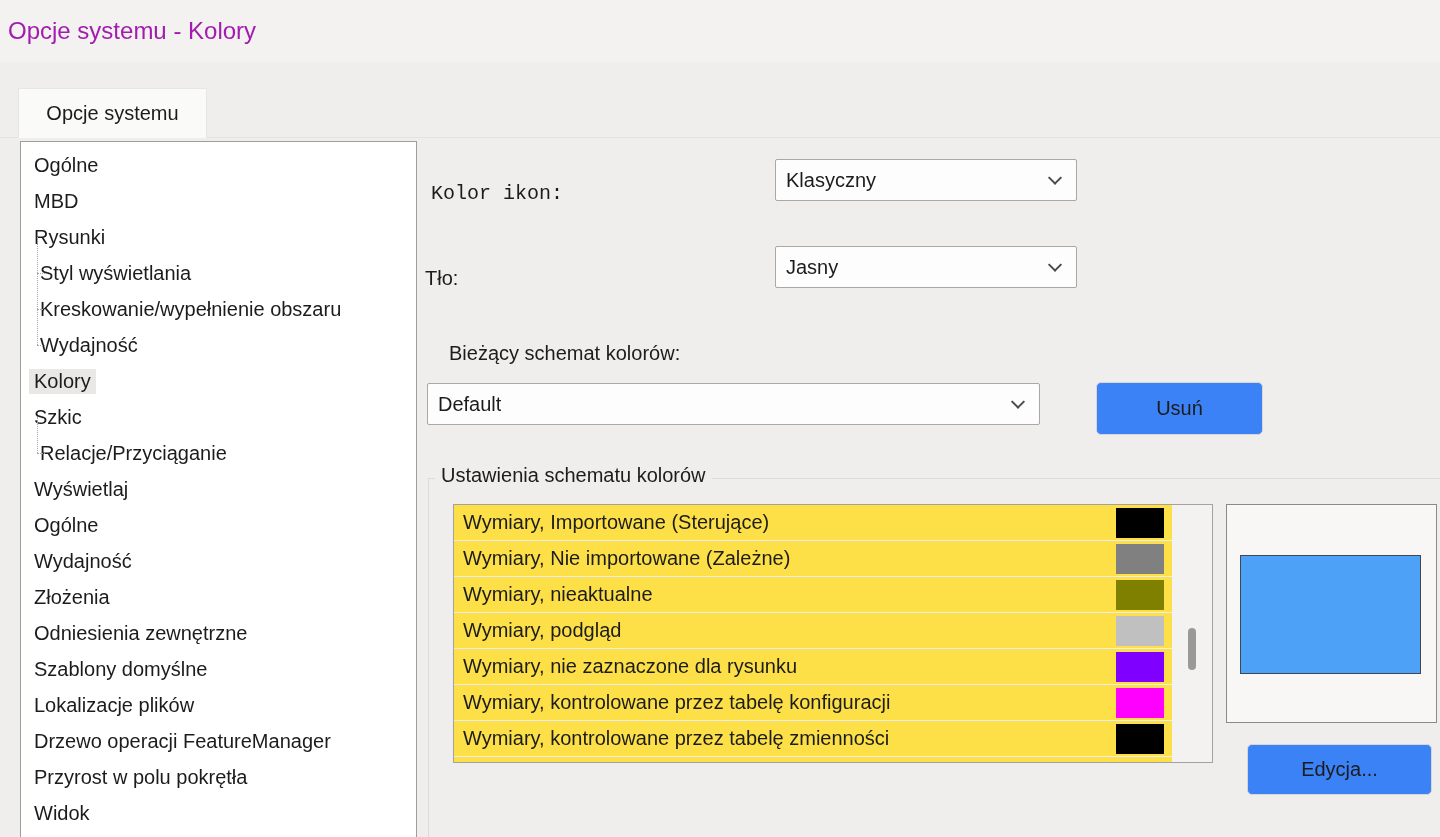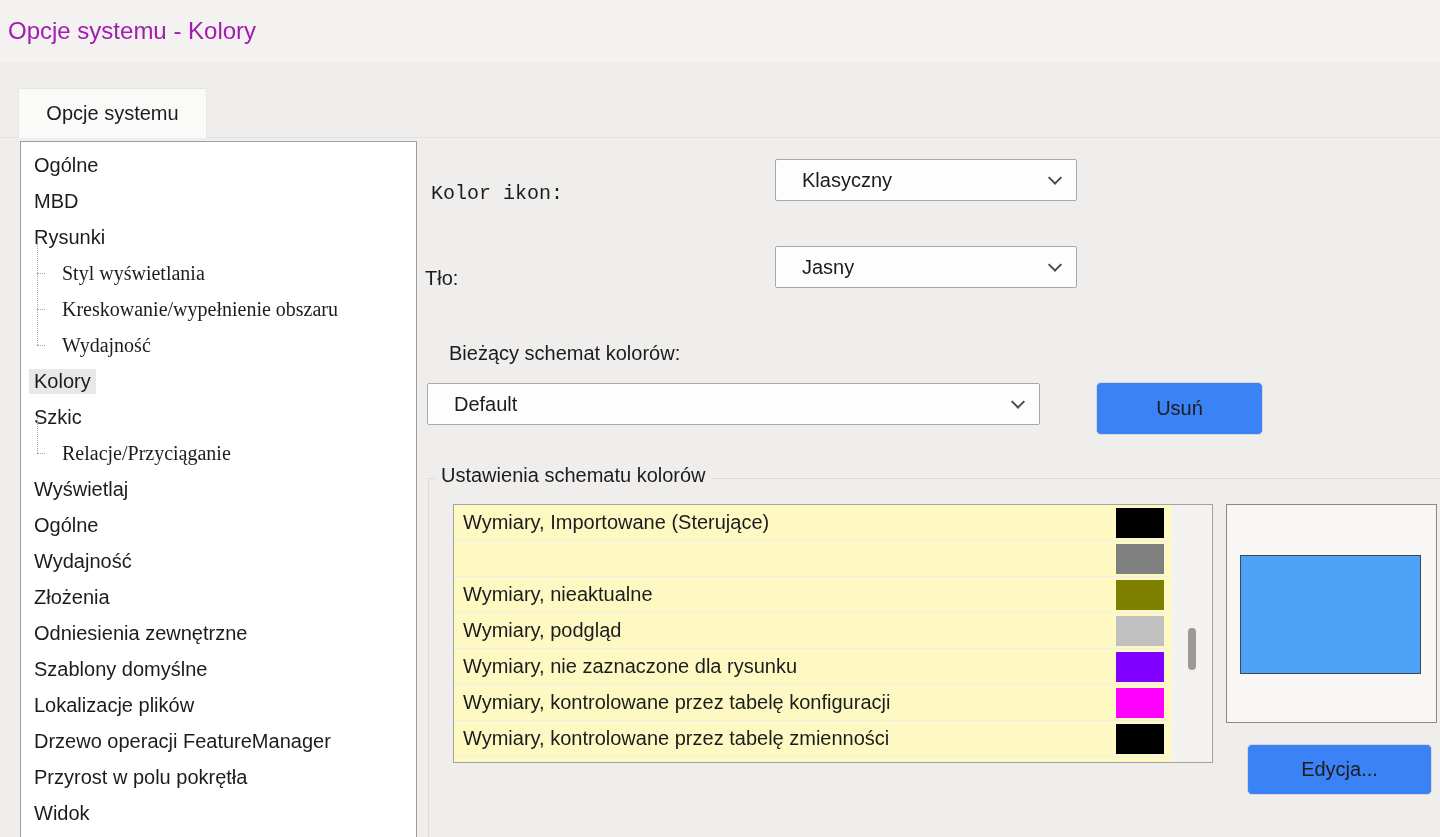--- a/index.html
+++ b/index.html
@@ -20,35 +20,35 @@
   .tab { position:absolute; left:18px; top:88px; width:189px; height:50px; background:#fafaf9;
          border:1px solid #e7e6e5; border-bottom:none; display:flex; align-items:center; justify-content:center;
          font-size:20px; z-index:2; }
 
   
   .tree { position:absolute; left:20px; top:141px; width:397px; height:710px; background:#ffffff;
           border:1px solid #9f9e9d; padding-top:5px; z-index:1; }
   .tree-row { position:relative; height:36px; display:flex; align-items:center; font-size:20px; cursor:default; }
   .tree-row .tree-label { display:inline-block; padding:1px 5px; white-space:nowrap; }
   .tree-row.lvl0 .tree-label { margin-left:8px; }
-  .tree-row.lvl1 .tree-label { margin-left:36px;font-family:Liberation Serif, serif; }
+  .tree-row.lvl1 .tree-label { margin-left:14px; }
   .tree-row.selected .tree-label { background:#e9e8e6; }
   .tree-row.lvl1::before { content:""; position:absolute; left:16px; top:-18px; height:36px; border-left:1px dotted #a8a7a6; }
   .tree-row.lvl1::after  { content:""; position:absolute; left:16px; top:18px; width:8px; border-top:1px dotted #a8a7a6; }
 
   
   .field-label { position:absolute; font-size:20px; height:42px; line-height:42px; }
   #icon-color-label { left:431px; top:173px;font-family:Liberation Mono, monospace; }
   #bg-label { left:425px; top:257px; }
   #scheme-label { left:449px; top:332px; }
 
   
   .combo { position:absolute; background:#fdfdfd; border:1px solid #a9a8a7; border-radius:2px;
            display:flex; align-items:center; font-size:20px; cursor:default; }
-  .combo .combo-value { padding-left:26px; white-space:nowrap; overflow:hidden; }
+  .combo .combo-value { padding-left:10px; white-space:nowrap; overflow:hidden; }
   .combo .chevron { position:absolute; right:16px; top:50%; width:10px; height:10px;
                     border-right:2px solid #4a4a4a; border-bottom:2px solid #4a4a4a;
                     transform:translateY(-72%) rotate(45deg); }
   #icon-color-select { left:775px; top:159px; width:302px; height:42px; }
   #bg-select        { left:775px; top:246px; width:302px; height:42px; }
   #scheme-select    { left:427px; top:383px; width:613px; height:42px; }
 
   
   .btn { position:absolute; background:#3b82f6; border:1px solid #d8d7d6; border-radius:5px;
          display:flex; align-items:center; justify-content:center; font-size:20px; cursor:default; }
@@ -56,21 +56,21 @@
   #edit-button   { left:1247px; top:744px; width:185px; height:51px; }
 
   
   .groupbox { position:absolute; left:428px; top:478px; width:1040px; height:420px;
               border:1px solid #dcdbda; }
   .groupbox-label { position:absolute; top:-15px; left:6px; background:#efeeed; padding:0 6px;
                     font-size:20px; white-space:nowrap; }
 
   
   .color-list { position:absolute; left:453px; top:504px; width:760px; height:259px;
-                background:#fef9c3; border:1px solid #a3a2a1; overflow:hidden; }
+                background:#fde047; border:1px solid #a3a2a1; overflow:hidden; }
   .color-row { height:36px; display:flex; align-items:center; padding-left:9px; margin-right:40px;
                border-bottom:1px solid #ededec; font-size:20px; white-space:nowrap; }
   .color-swatch { width:48px; height:30px; margin-left:auto; margin-right:8px; flex:0 0 auto; }
   .list-gutter { position:absolute; right:0; top:0; bottom:0; width:40px; background:#f3f2f1; }
   .list-thumb { position:absolute; right:16px; top:123px; width:8px; height:42px; background:#9a9998; border-radius:4px; }
 
   
   .preview-box { position:absolute; left:1226px; top:504px; width:211px; height:219px;
                  background:#f8f7f6; border:1px solid #8b8a89; }
   .preview-swatch { position:absolute; left:13px; top:50px; width:181px; height:119px;
@@ -196,20 +196,21 @@
   </div>
 
   <div class="color-list">
 
       <div class="color-row">
         <span>Wymiary, Importowane (Sterujące)</span>
         <span class="color-swatch" style="background-color: rgb(0, 0, 0);"></span>
       </div>
 
       <div class="color-row">
+        <span>Wymiary, Nie importowane (Zależne)</span>
         <span class="color-swatch" style="background-color: rgb(128, 128, 128);"></span>
       </div>
 
       <div class="color-row">
         <span>Wymiary, nieaktualne</span>
         <span class="color-swatch" style="background-color: rgb(128, 128, 0);"></span>
       </div>
 
       <div class="color-row">
         <span>Wymiary, podgląd</span>

